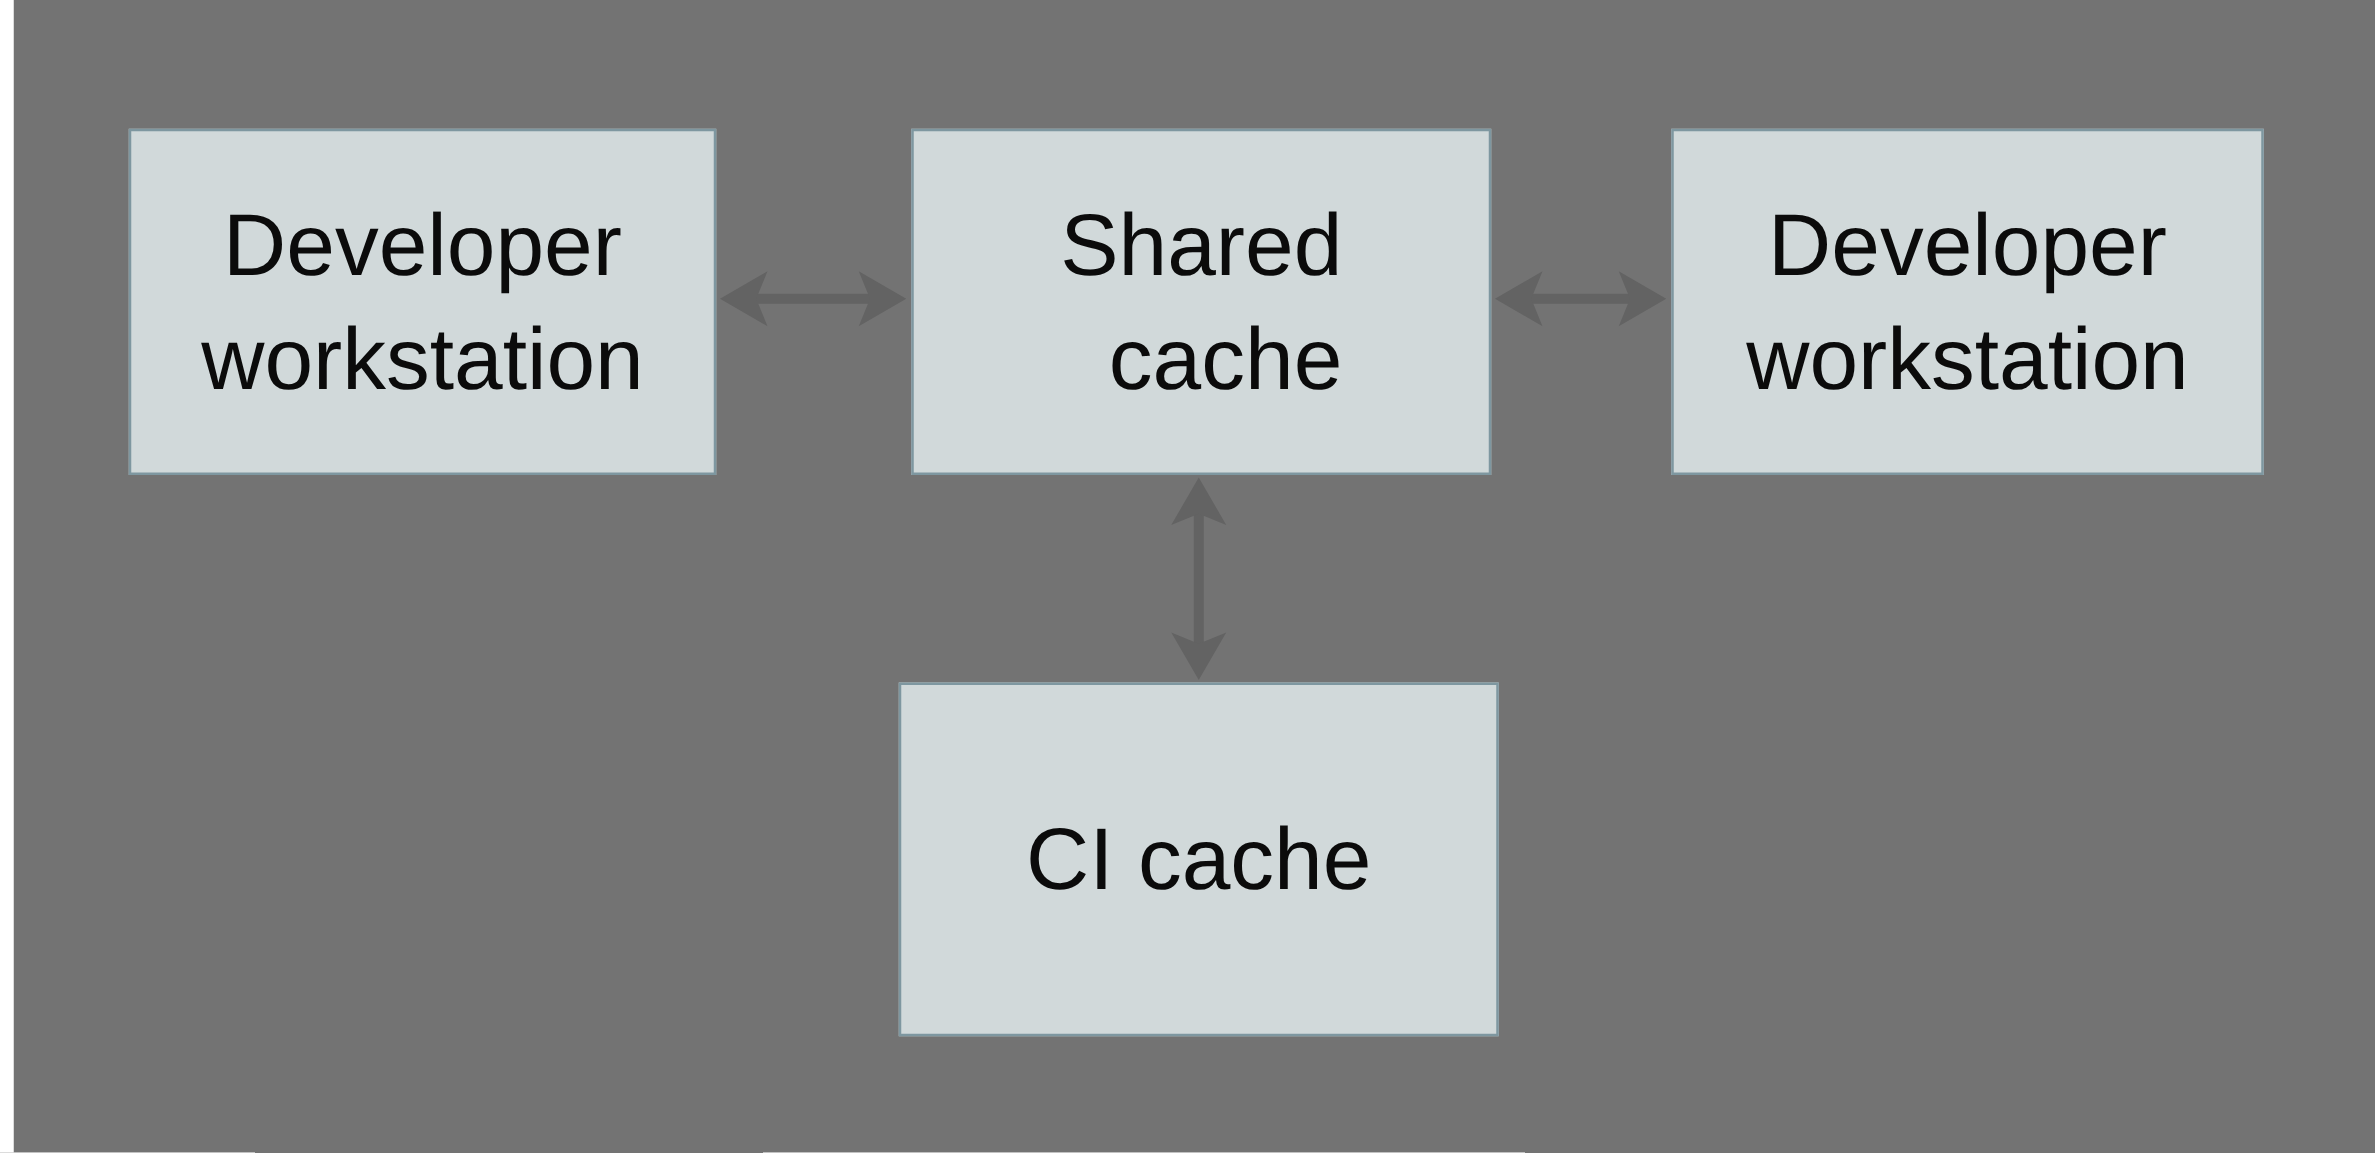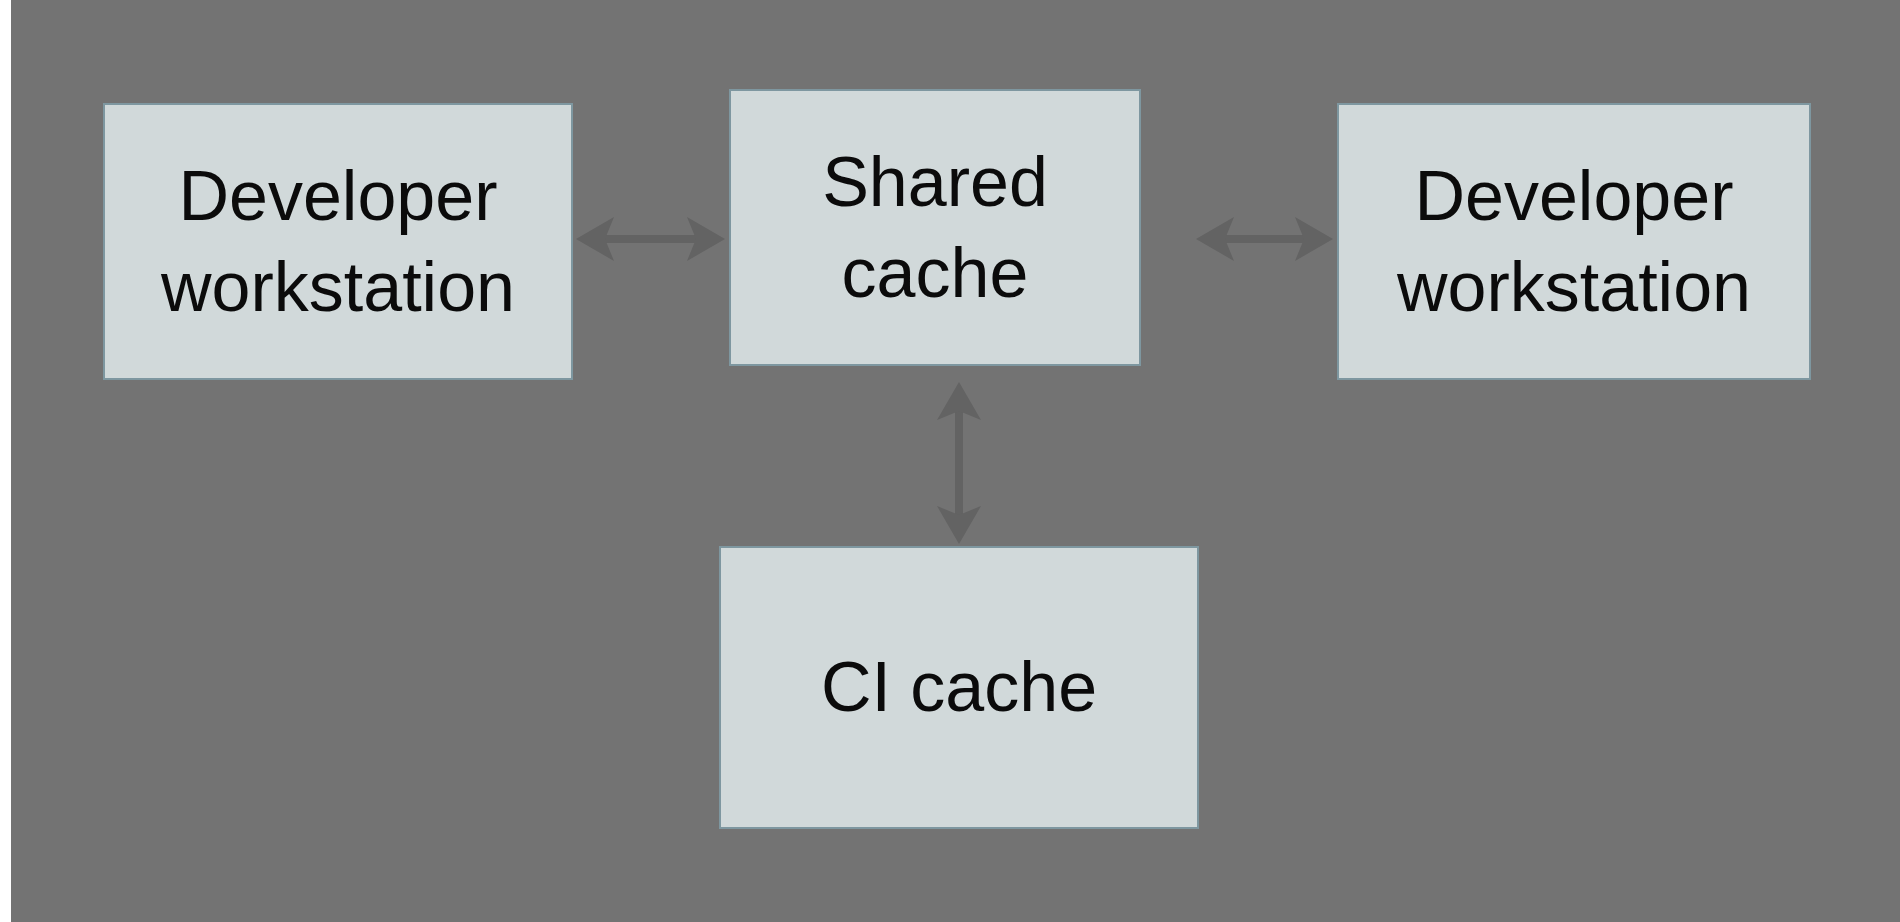--- a/index.html
+++ b/index.html
@@ -29,21 +29,21 @@
     text-align: center;
   }
   .node-label {
     font-size: 70px;
     line-height: 1.3;
     color: #0b0b0b;
     white-space: pre-line;
     letter-spacing: 0px;
   }
   #node-dev-left   { left: 92px;   top: 103px; width: 470px; height: 277px; }
-  #node-shared     { left: 718px;  top: 89px; width: 412px; height: 277px; }
+  #node-shared     { left: 718px;  top: 103px; width: 464px; height: 277px; text-align: right; }
   #node-dev-right  { left: 1326px; top: 103px; width: 474px; height: 277px; }
   #node-ci         { left: 708px;  top: 546px; width: 480px; height: 283px; }
   svg.edges {
     position: absolute;
     left: 0;
     top: 0;
     width: 1900px;
     height: 922px;
     pointer-events: none;
   }

